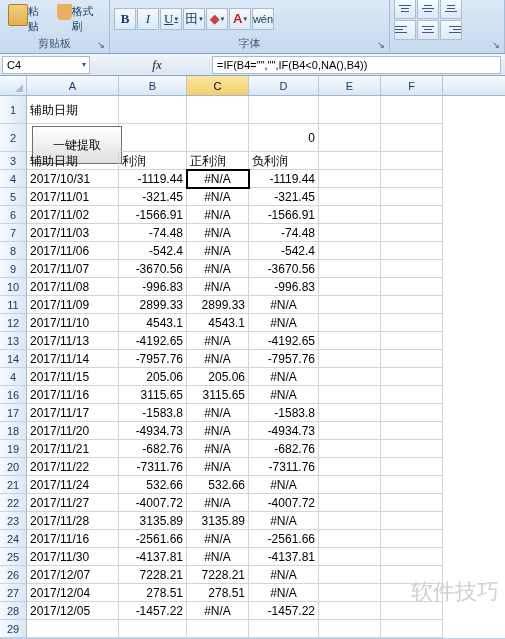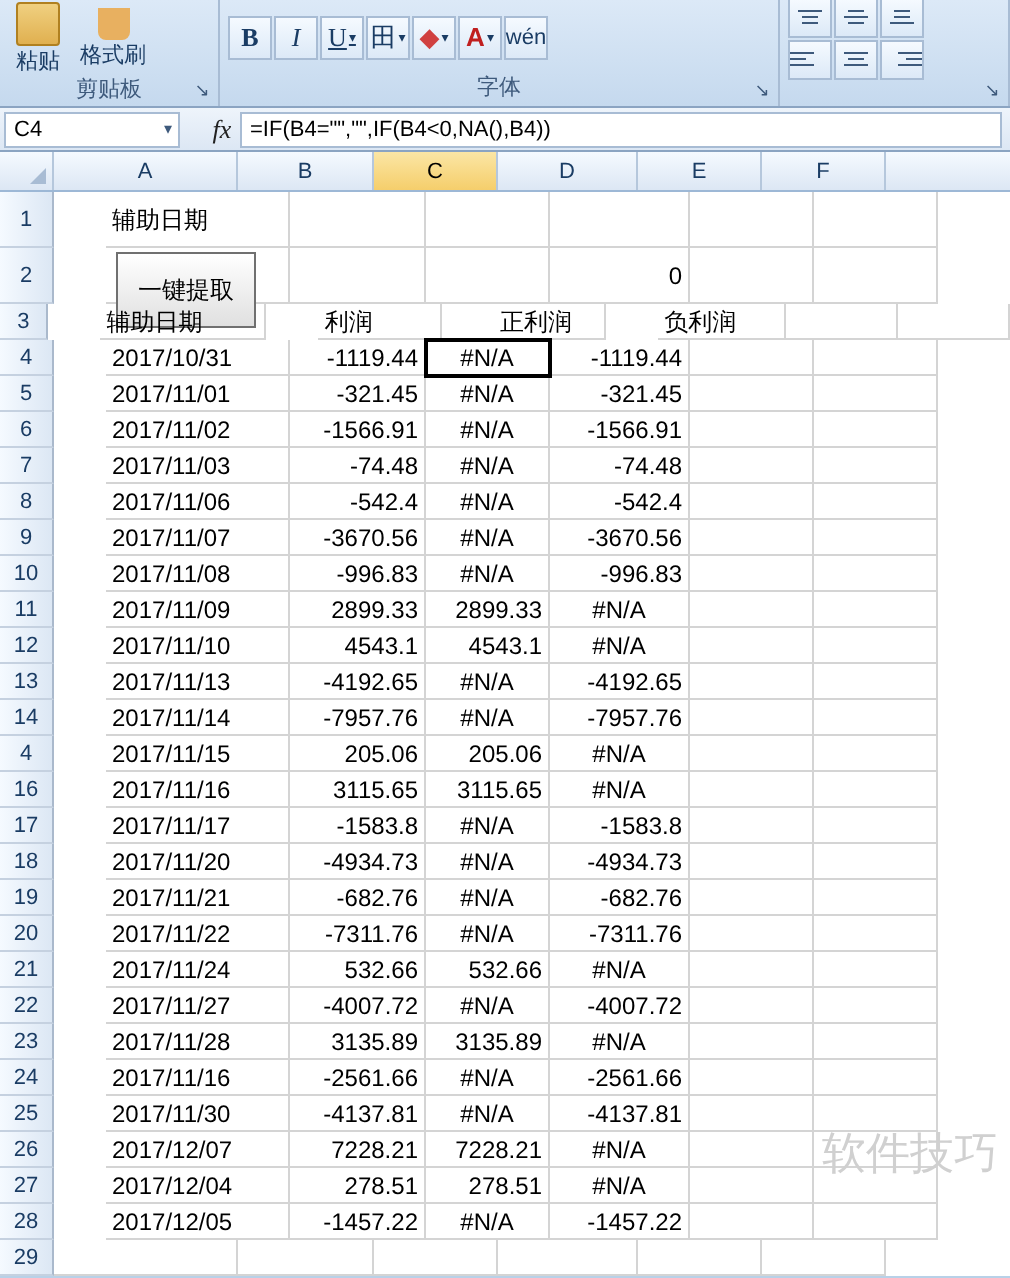--- a/index.html
+++ b/index.html
@@ -4,41 +4,41 @@
 <style>
 * { margin: 0; padding: 0; box-sizing: border-box; font-family: "Microsoft YaHei", Arial, sans-serif; }
 body { background: #b8d1e8; width: 505px; height: 639px; overflow: hidden; font-size: 12px; }
 
 .ribbon { background: linear-gradient(#dce9f7, #c5d9ee); height: 54px; display: flex; border-bottom: 1px solid #8ba4c2; }
 .rib-group { display: flex; flex-direction: column; justify-content: space-between; padding: 0 4px 1px 4px; border-right: 1px solid #a8bcd4; position: relative; }
 .rib-items { display: flex; align-items: center; gap: 2px; height: 36px; padding-top: 2px; }
 .rib-label { text-align: center; font-size: 11px; color: #3e5a7c; padding: 1px 0; position: relative; }
 .rib-expand { position: absolute; right: 2px; bottom: 2px; width: 12px; height: 12px; color: #3e5a7c; font-size: 9px; cursor: pointer; display: flex; align-items: center; justify-content: center; }
 
-.btn-v { display: flex; flex-direction: column; align-items: center; padding: 0 4px; cursor: pointer; }
+.btn-v { display: flex; flex-direction: row; padding: 0 4px; cursor: pointer; }
 .btn-v span { font-size: 11px; color: #1a3c64; }
 .mini-icon { width: 16px; height: 16px; display: inline-block; }
 
 .paste-ico { width: 22px; height: 22px; background: linear-gradient(#f0d080, #e0b050); border: 1px solid #b08020; border-radius: 2px; position: relative; }
 .fmt-brush { width: 16px; height: 16px; background: #e8b060; border-radius: 0 0 4px 4px; position: relative; }
 
 .font-btns { display: flex; gap: 1px; }
 .fb { width: 22px; height: 22px; background: linear-gradient(#f5faff, #dce9f7); border: 1px solid #a8bcd4; display: flex; align-items: center; justify-content: center; font-family: "Times New Roman", serif; font-size: 13px; color: #1a3c64; cursor: pointer; }
 .fb.dd::after { content: "▾"; font-size: 7px; margin-left: 1px; }
 .fb.bold { font-weight: bold; }
 .fb.ital { font-style: italic; }
 .fb.uline { text-decoration: underline; }
 
 .align-btns { display: flex; flex-direction: column; gap: 1px; }
 .align-row { display: flex; gap: 1px; }
 .ab { width: 22px; height: 20px; background: linear-gradient(#f5faff, #dce9f7); border: 1px solid #a8bcd4; cursor: pointer; display: flex; flex-direction: column; justify-content: center; align-items: center; gap: 2px; }
 .ab .ln { width: 12px; height: 1px; background: #3e5a7c; }
 .ab .ln.s { width: 8px; }
 
-.name-bar { background: linear-gradient(#eef4fb, #dce7f4); height: 22px; display: flex; align-items: center; border-bottom: 1px solid #8ba4c2; }
+.name-bar { background: linear-gradient(#eef4fb, #dce7f4); height: 22px; display: flex; align-items: center; border-bottom: 1px solid #8ba4c2; gap: 46px; }
 .name-box { width: 88px; background: #fff; border: 1px solid #a8bcd4; height: 18px; margin-left: 2px; display: flex; align-items: center; padding: 0 4px; font-size: 11px; position: relative; }
 .name-box::after { content: "▾"; position: absolute; right: 3px; font-size: 8px; color: #3e5a7c; }
 .fx-icon { width: 18px; height: 18px; display: flex; align-items: center; justify-content: center; font-style: italic; font-family: serif; font-size: 13px; color: #222; margin-left: 12px; }
 .formula-input { flex: 1; background: #fff; border: 1px solid #a8bcd4; height: 18px; padding: 0 4px; font-size: 11px; font-family: Consolas, monospace; display: flex; align-items: center; margin-right: 4px; }
 
 .grid-wrap { background: #fff; position: relative; }
 .col-headers { display: flex; height: 20px; background: linear-gradient(#f5faff, #dce7f4); border-bottom: 1px solid #9db8d6; }
 .sel-all { width: 27px; border-right: 1px solid #b5c7dc; background: linear-gradient(#f5faff, #dce7f4); position: relative; }
 .sel-all::after { content: ""; position: absolute; right: 3px; bottom: 3px; width: 0; height: 0; border-left: 8px solid transparent; border-bottom: 8px solid #a8bcd4; }
 .col-h { border-right: 1px solid #b5c7dc; text-align: center; line-height: 20px; font-size: 11px; color: #1a3c64; }
@@ -49,27 +49,27 @@
 .rows { overflow: hidden; }
 .row { display: flex; height: 18px; }
 .row.tall { height: 28px; }
 .row-h { width: 27px; background: linear-gradient(to right, #f5faff, #dce7f4); border-right: 1px solid #aab9cc; border-bottom: 1px solid #c5d1e0; text-align: center; line-height: 18px; font-size: 11px; color: #1a3c64; }
 .row.tall .row-h { line-height: 28px; }
 .cell { border-right: 1px solid #d4d4d4; border-bottom: 1px solid #d4d4d4; padding: 0 3px; line-height: 18px; font-size: 12px; white-space: nowrap; overflow: visible; font-family: Arial, sans-serif; }
 .row.tall .cell { line-height: 28px; }
 .cell.A { width: 92px; } .cell.B { width: 68px; text-align: right; }
 .cell.C { width: 62px; text-align: right; } .cell.D { width: 70px; text-align: right; }
 .cell.E { width: 62px; } .cell.F { width: 62px; }
-.cell.txt { text-align: left; margin-left: 26px; }
+.cell.txt { text-align: left; }
 .cell.na { text-align: center; }
 .cell.active { outline: 2px solid #000; outline-offset: -1px; background: #fff; z-index: 5; position: relative; }
 
-.embed-btn { background: linear-gradient(#fff, #e0e0e0); border: 1px solid #707070; padding: 4px 10px; font-size: 12px; cursor: pointer; margin: 2px; display: inline-block; }
-
-.watermark { position: absolute; right: 6px; bottom: 46px; font-size: 22px; color: #d0d0d0; font-weight: 300; pointer-events: none; z-index: 100; font-family: "Microsoft YaHei"; }
+.embed-btn { background: linear-gradient(#fff, #e0e0e0); border: 1px solid #707070; padding: 4px 20px; font-size: 12px; cursor: pointer; margin: 2px; display: inline-block; }
+
+.watermark { position: absolute; right: 6px; bottom: 31px; font-size: 22px; color: #d0d0d0; font-weight: 300; pointer-events: none; z-index: 100; font-family: "Microsoft YaHei"; }
 </style>
 </head>
 <body>
 
 <div class="ribbon">
   <div class="rib-group" style="width:110px">
     <div class="rib-items">
       <div class="btn-v">
         <span class="paste-ico"></span>
         <span>粘贴</span>

